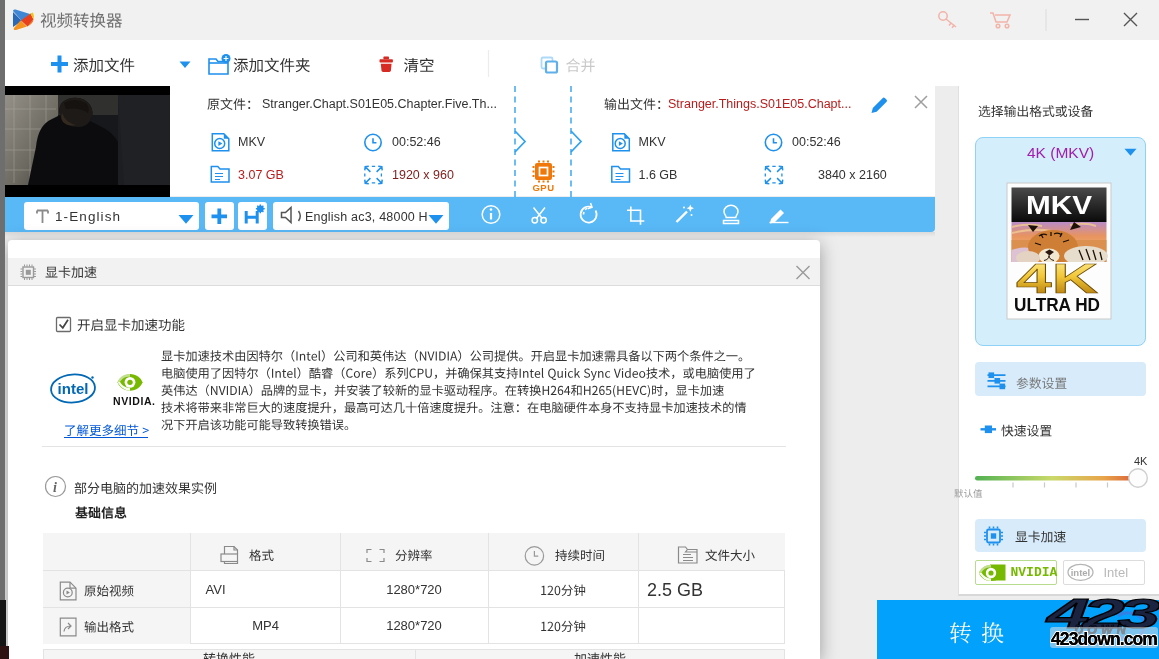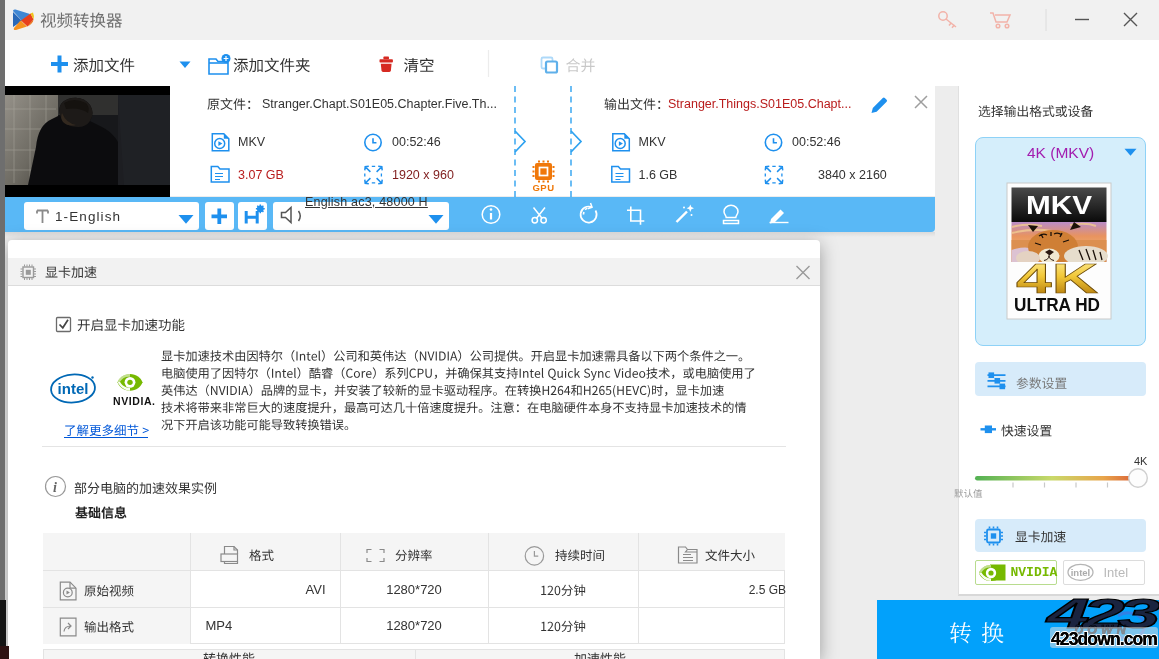--- a/index.html
+++ b/index.html
@@ -75,30 +75,30 @@
 <div style="position:absolute;left:668px;top:95.5px;font-size:12.5px;color:#b91c1c;line-height:16px;white-space:nowrap;">Stranger.Things.S01E05.Chapt...</div>
 <div style="position:absolute;left:238px;top:134px;font-size:12.5px;color:#333;line-height:16px;white-space:nowrap;">MKV</div>
 <div style="position:absolute;left:392px;top:134px;font-size:12.5px;color:#333;line-height:16px;white-space:nowrap;">00:52:46</div>
 <div style="position:absolute;left:238px;top:166.5px;font-size:12.5px;color:#b91c1c;line-height:16px;white-space:nowrap;">3.07 GB</div>
 <div style="position:absolute;left:392px;top:166.5px;font-size:12.5px;color:#7f1d1d;line-height:16px;white-space:nowrap;">1920 x 960</div>
 <div style="position:absolute;left:638.5px;top:134px;font-size:12.5px;color:#333;line-height:16px;white-space:nowrap;">MKV</div>
 <div style="position:absolute;left:792px;top:134px;font-size:12.5px;color:#333;line-height:16px;white-space:nowrap;">00:52:46</div>
 <div style="position:absolute;left:638.5px;top:166.5px;font-size:12.5px;color:#333;line-height:16px;white-space:nowrap;">1.6 GB</div>
 <div style="position:absolute;left:792px;top:166.5px;font-size:12.5px;color:#333;line-height:16px;white-space:nowrap;margin-left:26px;">3840 x 2160</div>
 <div style="position:absolute;left:55px;top:208.5px;font-size:13.5px;color:#333;line-height:16px;white-space:nowrap;letter-spacing:1.1px;text-align:right;">1-English</div>
-<div style="position:absolute;left:305px;top:194px;font-size:12.5px;color:#333;line-height:16px;white-space:nowrap;letter-spacing:0.2px;width:123px;overflow:hidden;text-decoration:underline;">English ac3, 48000 H</div>
+<div style="position:absolute;left:305px;top:209px;font-size:12.5px;color:#333;line-height:16px;white-space:nowrap;letter-spacing:0.2px;width:123px;overflow:hidden;">English ac3, 48000 H</div>
 <div style="position:absolute;left:1027px;top:144.5px;font-size:15.5px;color:#a21caf;line-height:16px;white-space:nowrap;text-align:center;">4K (MKV)</div>
 <div style="position:absolute;left:1134px;top:454px;font-size:11px;color:#333;line-height:14px;">4K</div>
 <div style="position:absolute;left:1010.5px;top:564.5px;font-size:13px;color:#76b900;line-height:16px;white-space:nowrap;font-family:Liberation Mono, monospace;"><b>NVIDIA</b></div>
 <div style="position:absolute;left:1103.5px;top:564.5px;font-size:13px;color:#b9b9b9;line-height:16px;white-space:nowrap;">Intel</div>
-<div style="position:absolute;left:265.5px;top:582px;width:120px;margin-left:-60px;text-align:right;font-size:13px;color:#333;line-height:16px;">AVI</div>
-<div style="position:absolute;left:265.5px;top:618px;width:120px;margin-left:-60px;text-align:left;font-size:13px;color:#333;line-height:16px;">MP4</div>
+<div style="position:absolute;left:265.5px;top:582px;width:120px;margin-left:-60px;text-align:left;font-size:13px;color:#333;line-height:16px;">AVI</div>
+<div style="position:absolute;left:265.5px;top:618px;width:120px;margin-left:-60px;text-align:center;font-size:13px;color:#333;line-height:16px;">MP4</div>
 <div style="position:absolute;left:414px;top:582px;width:120px;margin-left:-60px;text-align:center;font-size:13px;color:#333;line-height:16px;">1280*720</div>
 <div style="position:absolute;left:414px;top:618px;width:120px;margin-left:-60px;text-align:center;font-size:13px;color:#333;line-height:16px;">1280*720</div>
-<div style="position:absolute;left:726px;top:582px;width:120px;margin-left:-60px;text-align:right;font-size:12px;color:#333;line-height:16px;">2.5 GB</div>
+<div style="position:absolute;left:707px;top:582px;width:120px;margin-left:-60px;text-align:left;font-size:18px;color:#333;line-height:16px;">2.5 GB</div>
 <svg class="abs" style="left:0;top:0" width="1159" height="659" viewBox="0 0 1159 659">
 <defs>
       <path id="r89C6" d="M450 791V259H523V725H832V259H907V791ZM154 804C190 765 229 710 247 673L308 713C290 748 250 800 211 838ZM637 649V454C637 297 607 106 354 -25C369 -37 393 -65 402 -81C552 -2 631 105 671 214V20C671 -47 698 -65 766 -65H857C944 -65 955 -24 965 133C946 138 921 148 902 163C898 19 893 -8 858 -8H777C749 -8 741 0 741 28V276H690C705 337 709 397 709 452V649ZM63 668V599H305C247 472 142 347 39 277C50 263 68 225 74 204C113 233 152 269 190 310V-79H261V352C296 307 339 250 359 219L407 279C388 301 318 381 280 422C328 490 369 566 397 644L357 671L343 668Z"></path>
       <path id="r9891" d="M701 501C699 151 688 35 446 -30C459 -43 477 -67 483 -83C743 -9 762 129 764 501ZM728 84C795 34 881 -38 923 -82L968 -34C925 9 837 78 770 126ZM428 386C376 178 261 42 49 -25C64 -40 81 -65 88 -83C315 -3 438 144 493 371ZM133 397C113 323 80 248 37 197C54 189 81 172 93 162C135 217 174 301 196 383ZM544 609V137H608V550H854V139H922V609H742L782 714H950V781H518V714H709C699 680 686 640 672 609ZM114 753V529H39V461H248V158H316V461H502V529H334V652H479V716H334V841H266V529H176V753Z"></path>
       <path id="r8F6C" d="M81 332C89 340 120 346 154 346H243V201L40 167L56 94L243 130V-76H315V144L450 171L447 236L315 213V346H418V414H315V567H243V414H145C177 484 208 567 234 653H417V723H255C264 757 272 791 280 825L206 840C200 801 192 762 183 723H46V653H165C142 571 118 503 107 478C89 435 75 402 58 398C67 380 77 346 81 332ZM426 535V464H573C552 394 531 329 513 278H801C766 228 723 168 682 115C647 138 612 160 579 179L531 131C633 70 752 -22 810 -81L860 -23C830 6 787 40 738 76C802 158 871 253 921 327L868 353L856 348H616L650 464H959V535H671L703 653H923V723H722L750 830L675 840L646 723H465V653H627L594 535Z"></path>
       <path id="r6362" d="M164 839V638H48V568H164V345C116 331 72 318 36 309L56 235L164 270V12C164 0 159 -4 148 -4C137 -5 103 -5 64 -4C74 -25 84 -58 87 -77C145 -78 182 -75 205 -62C229 -50 238 -29 238 12V294L345 329L334 399L238 368V568H331V638H238V839ZM536 688H744C721 654 692 617 664 587H458C487 620 513 654 536 688ZM333 289V224H575C535 137 452 48 279 -28C295 -42 318 -66 329 -81C499 -1 588 93 635 186C699 68 802 -28 921 -77C931 -59 953 -32 969 -17C848 25 744 115 687 224H950V289H880V587H750C788 629 827 678 853 722L803 756L791 752H575C589 778 602 803 613 828L537 842C502 757 435 651 337 572C353 561 377 536 388 519L406 535V289ZM478 289V527H611V422C611 382 609 337 598 289ZM805 289H671C682 336 684 381 684 421V527H805Z"></path>
       <path id="r5668" d="M196 730H366V589H196ZM622 730H802V589H622ZM614 484C656 468 706 443 740 420H452C475 452 495 485 511 518L437 532V795H128V524H431C415 489 392 454 364 420H52V353H298C230 293 141 239 30 198C45 184 64 158 72 141L128 165V-80H198V-51H365V-74H437V229H246C305 267 355 309 396 353H582C624 307 679 264 739 229H555V-80H624V-51H802V-74H875V164L924 148C934 166 955 194 972 208C863 234 751 288 675 353H949V420H774L801 449C768 475 704 506 653 524ZM553 795V524H875V795ZM198 15V163H365V15ZM624 15V163H802V15Z"></path>
       <path id="r6DFB" d="M407 289C384 213 342 126 280 75L335 34C400 92 441 186 466 266ZM643 254C672 187 701 99 709 40L770 63C760 120 732 207 699 273ZM766 281C823 205 883 100 907 31L970 63C944 132 884 233 825 309ZM533 397V3C533 -9 529 -13 515 -13C502 -13 459 -14 409 -12C418 -33 427 -60 430 -80C497 -80 541 -79 568 -68C595 -57 603 -37 603 2V397ZM85 777C143 748 213 701 246 667L291 728C256 761 186 804 129 831ZM38 506C98 480 170 437 205 405L248 466C212 498 140 537 79 561ZM60 -25 127 -67C171 22 221 139 259 239L199 281C157 173 100 49 60 -25ZM327 783V713H548C537 667 522 622 503 579H281V508H466C416 427 347 357 254 311C268 297 290 270 300 254C414 313 494 403 550 508H676C732 408 826 316 922 270C933 288 956 314 971 328C888 363 807 431 754 508H954V579H584C601 622 615 667 627 713H920V783Z"></path>
       <path id="r52A0" d="M572 716V-65H644V9H838V-57H913V716ZM644 81V643H838V81ZM195 827 194 650H53V577H192C185 325 154 103 28 -29C47 -41 74 -64 86 -81C221 66 256 306 265 577H417C409 192 400 55 379 26C370 13 360 9 345 10C327 10 284 10 237 14C250 -7 257 -39 259 -61C304 -64 350 -65 378 -61C407 -57 426 -48 444 -22C475 21 482 167 490 612C490 623 490 650 490 650H267L269 827Z"></path>
       <path id="r6587" d="M423 823C453 774 485 707 497 666L580 693C566 734 531 799 501 847ZM50 664V590H206C265 438 344 307 447 200C337 108 202 40 36 -7C51 -25 75 -60 83 -78C250 -24 389 48 502 146C615 46 751 -28 915 -73C928 -52 950 -20 967 -4C807 36 671 107 560 201C661 304 738 432 796 590H954V664ZM504 253C410 348 336 462 284 590H711C661 455 592 344 504 253Z"></path>

